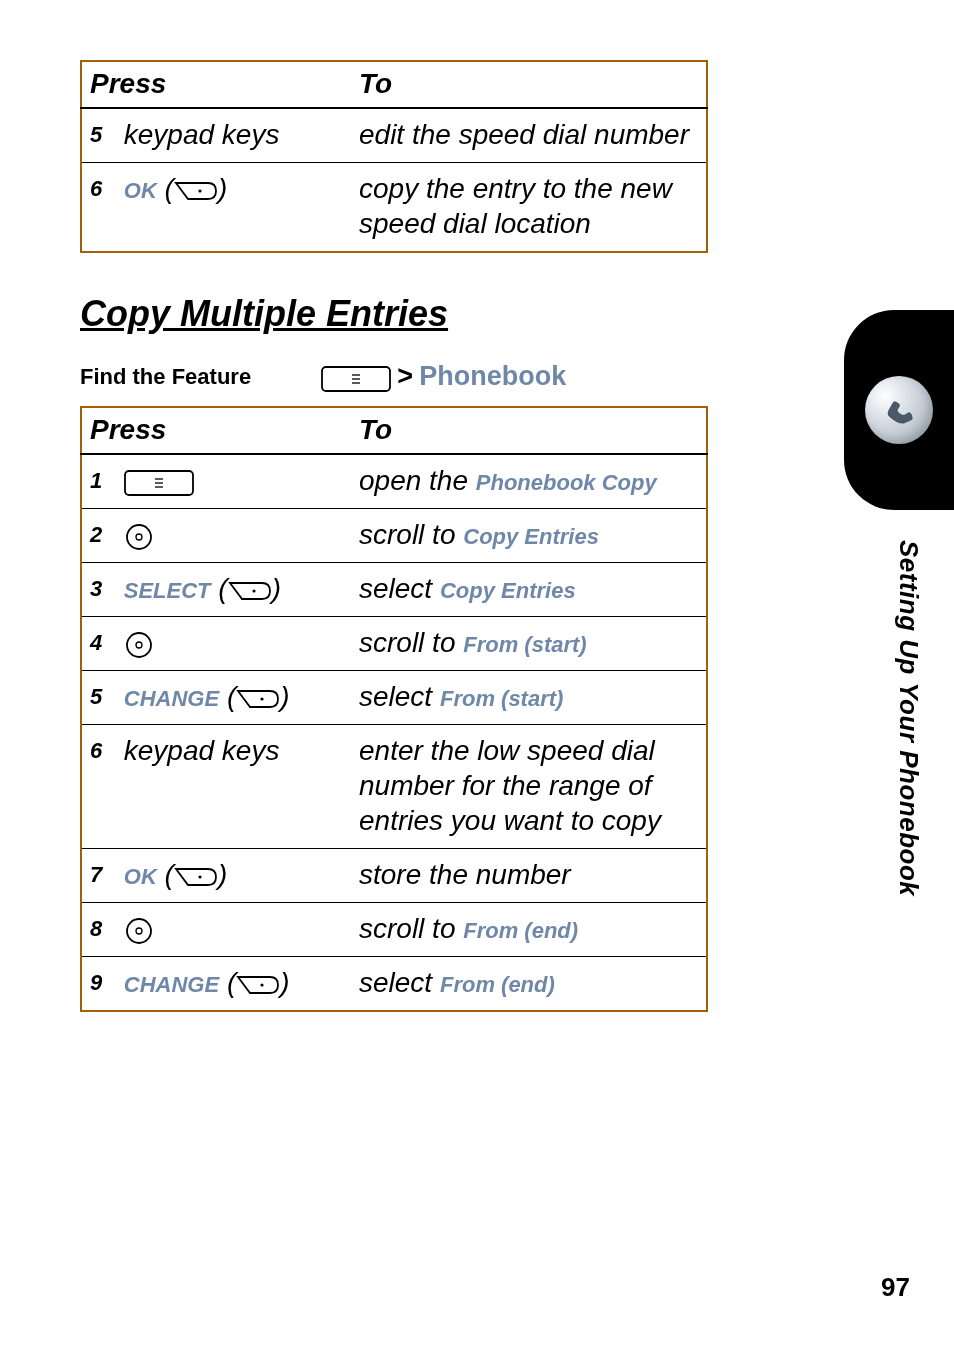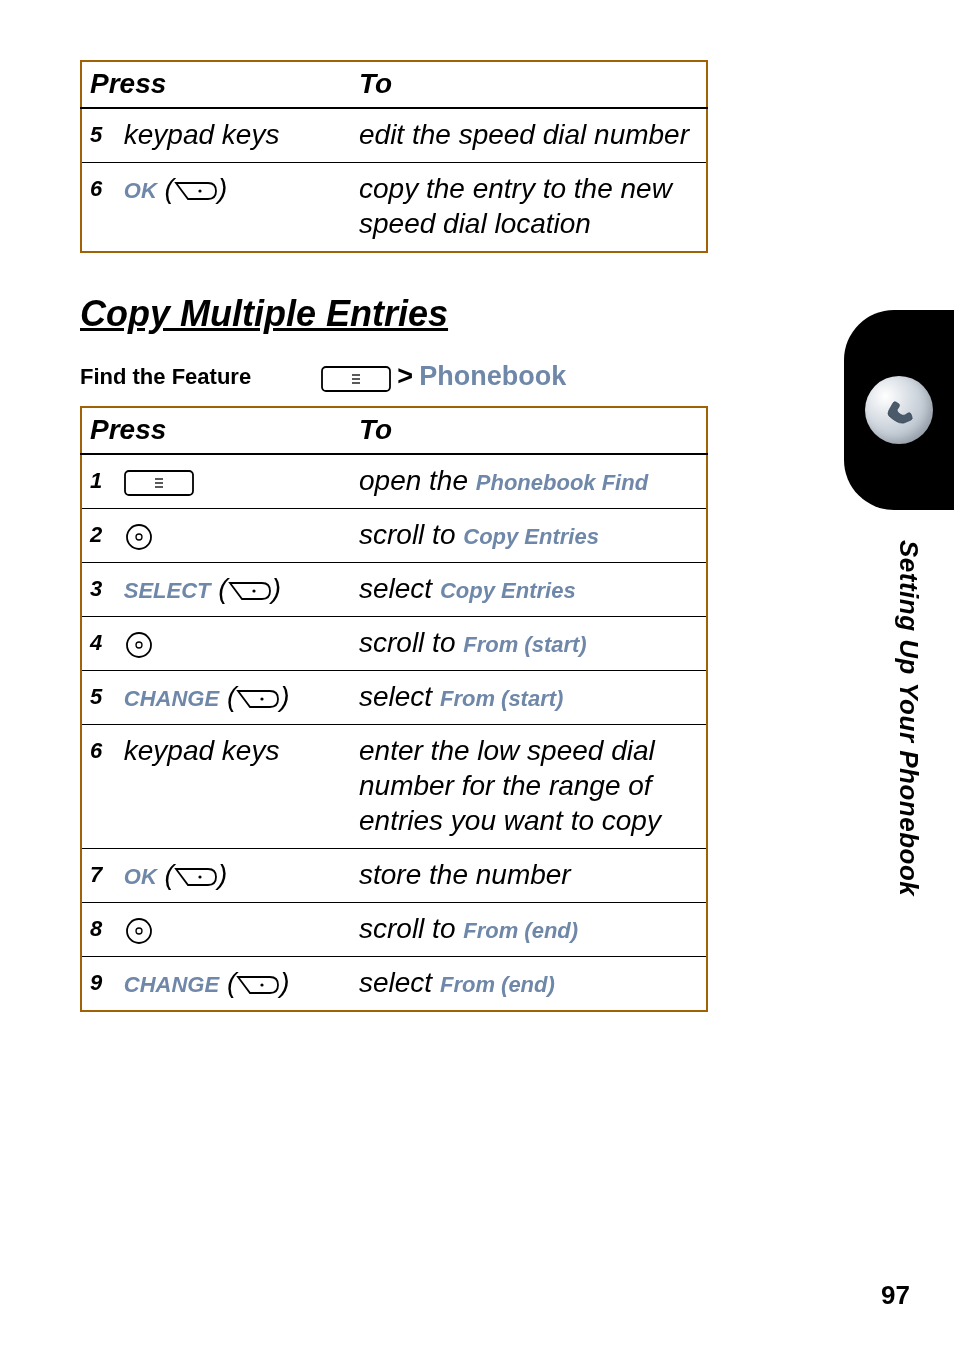--- a/index.html
+++ b/index.html
@@ -105,21 +105,21 @@
     font-weight: bold;
     font-style: italic;
     font-size: 26px;
     writing-mode: vertical-rl;
     text-orientation: mixed;
     letter-spacing: 0.5px;
   }
   .page-num {
     position: absolute;
     right: 44px;
-    bottom: 34px;
+    bottom: 42px;
     font-weight: bold;
     font-size: 26px;
   }
   .ok-wrap { white-space: nowrap; }
 </style>
 </head>
 <body>
 
 <div class="page">
 
@@ -179,21 +179,21 @@
         <td class="num">1</td>
         <td class="key">
           <svg class="btn-rect" width="70" height="26" viewBox="0 0 70 26">
               <rect x="1" y="1" width="68" height="24" rx="4" fill="#fff" stroke="#000" stroke-width="1.8"></rect>
               <line x1="31" y1="9" x2="39" y2="9" stroke="#000" stroke-width="1.3"></line>
               <line x1="31" y1="13" x2="39" y2="13" stroke="#000" stroke-width="1.3"></line>
               <line x1="31" y1="17" x2="39" y2="17" stroke="#000" stroke-width="1.3"></line>
             </svg>
         </td>
         <td>
-          <span>open the </span><span class="soft">Phonebook Find</span>
+          <span>open the </span><span class="soft">Phonebook Copy</span>
         </td>
       </tr>
 
       <tr>
         <td class="num">2</td>
         <td class="key">
           <svg class="btn-circle" width="30" height="30" viewBox="0 0 30 30">
               <circle cx="15" cy="15" r="12" fill="#fff" stroke="#000" stroke-width="1.8"></circle>
               <circle cx="15" cy="15" r="3.0" fill="none" stroke="#000" stroke-width="1.3"></circle>
             </svg>

